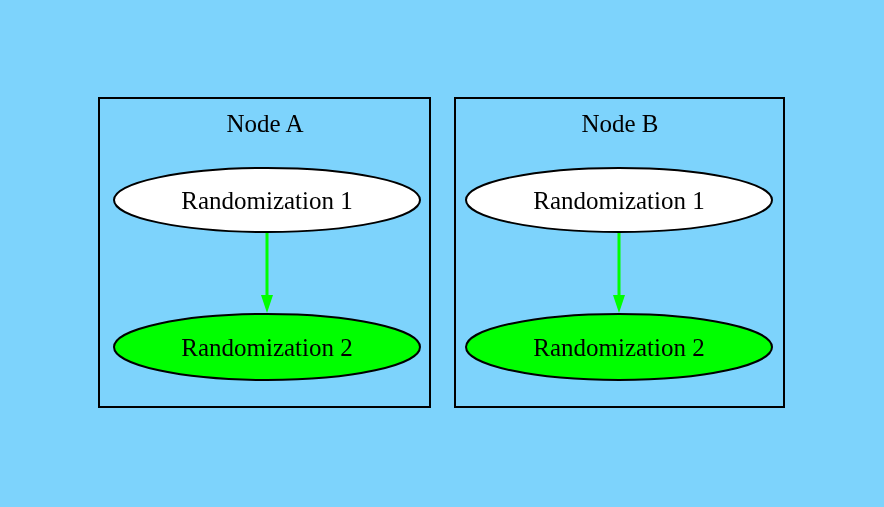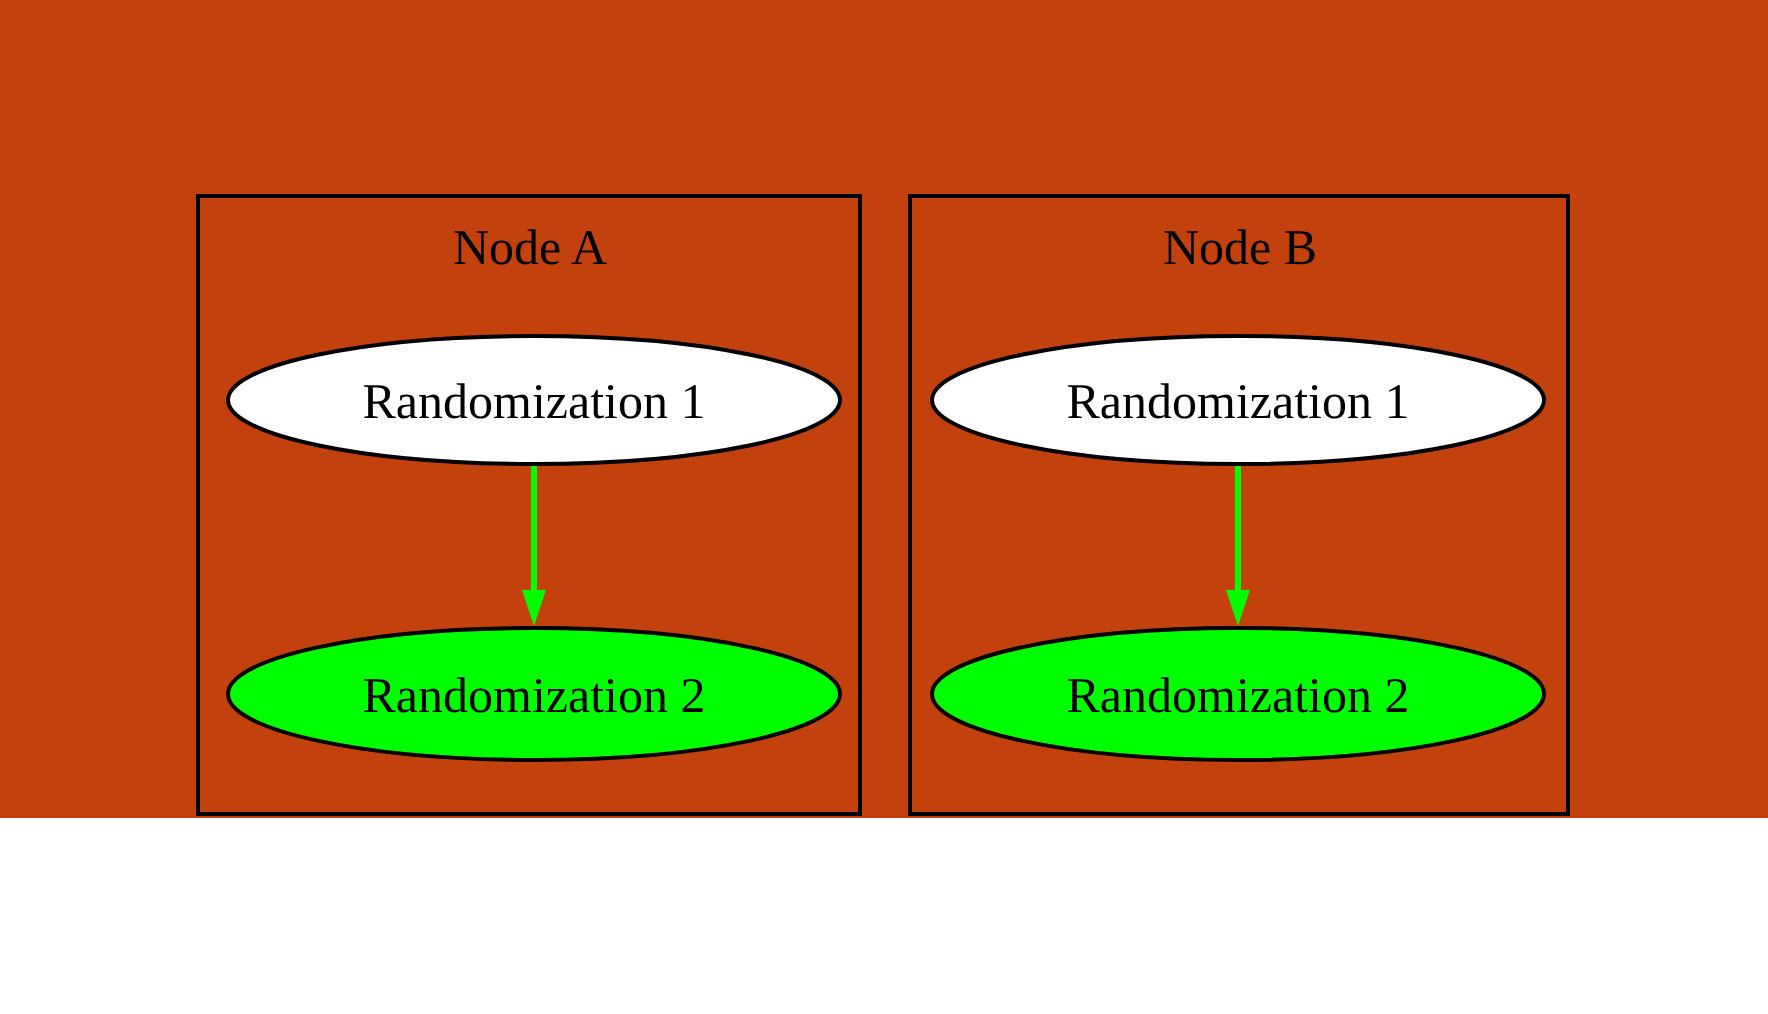--- a/index.html
+++ b/index.html
@@ -7,22 +7,22 @@
     margin: 0;
     padding: 0;
     background: #ffffff;
   }
   body {
     font-family: "Liberation Serif", "DejaVu Serif", serif;
   }
   #canvas {
     position: relative;
     width: 884px;
-    height: 409px;
-    background: #c2410c;
+    height: 507px;
+    background: #7dd3fc;
     overflow: hidden;
   }
   #graph-svg {
     position: absolute;
     left: 0;
     top: 0;
     width: 884px;
     height: 507px;
     display: block;
   }

